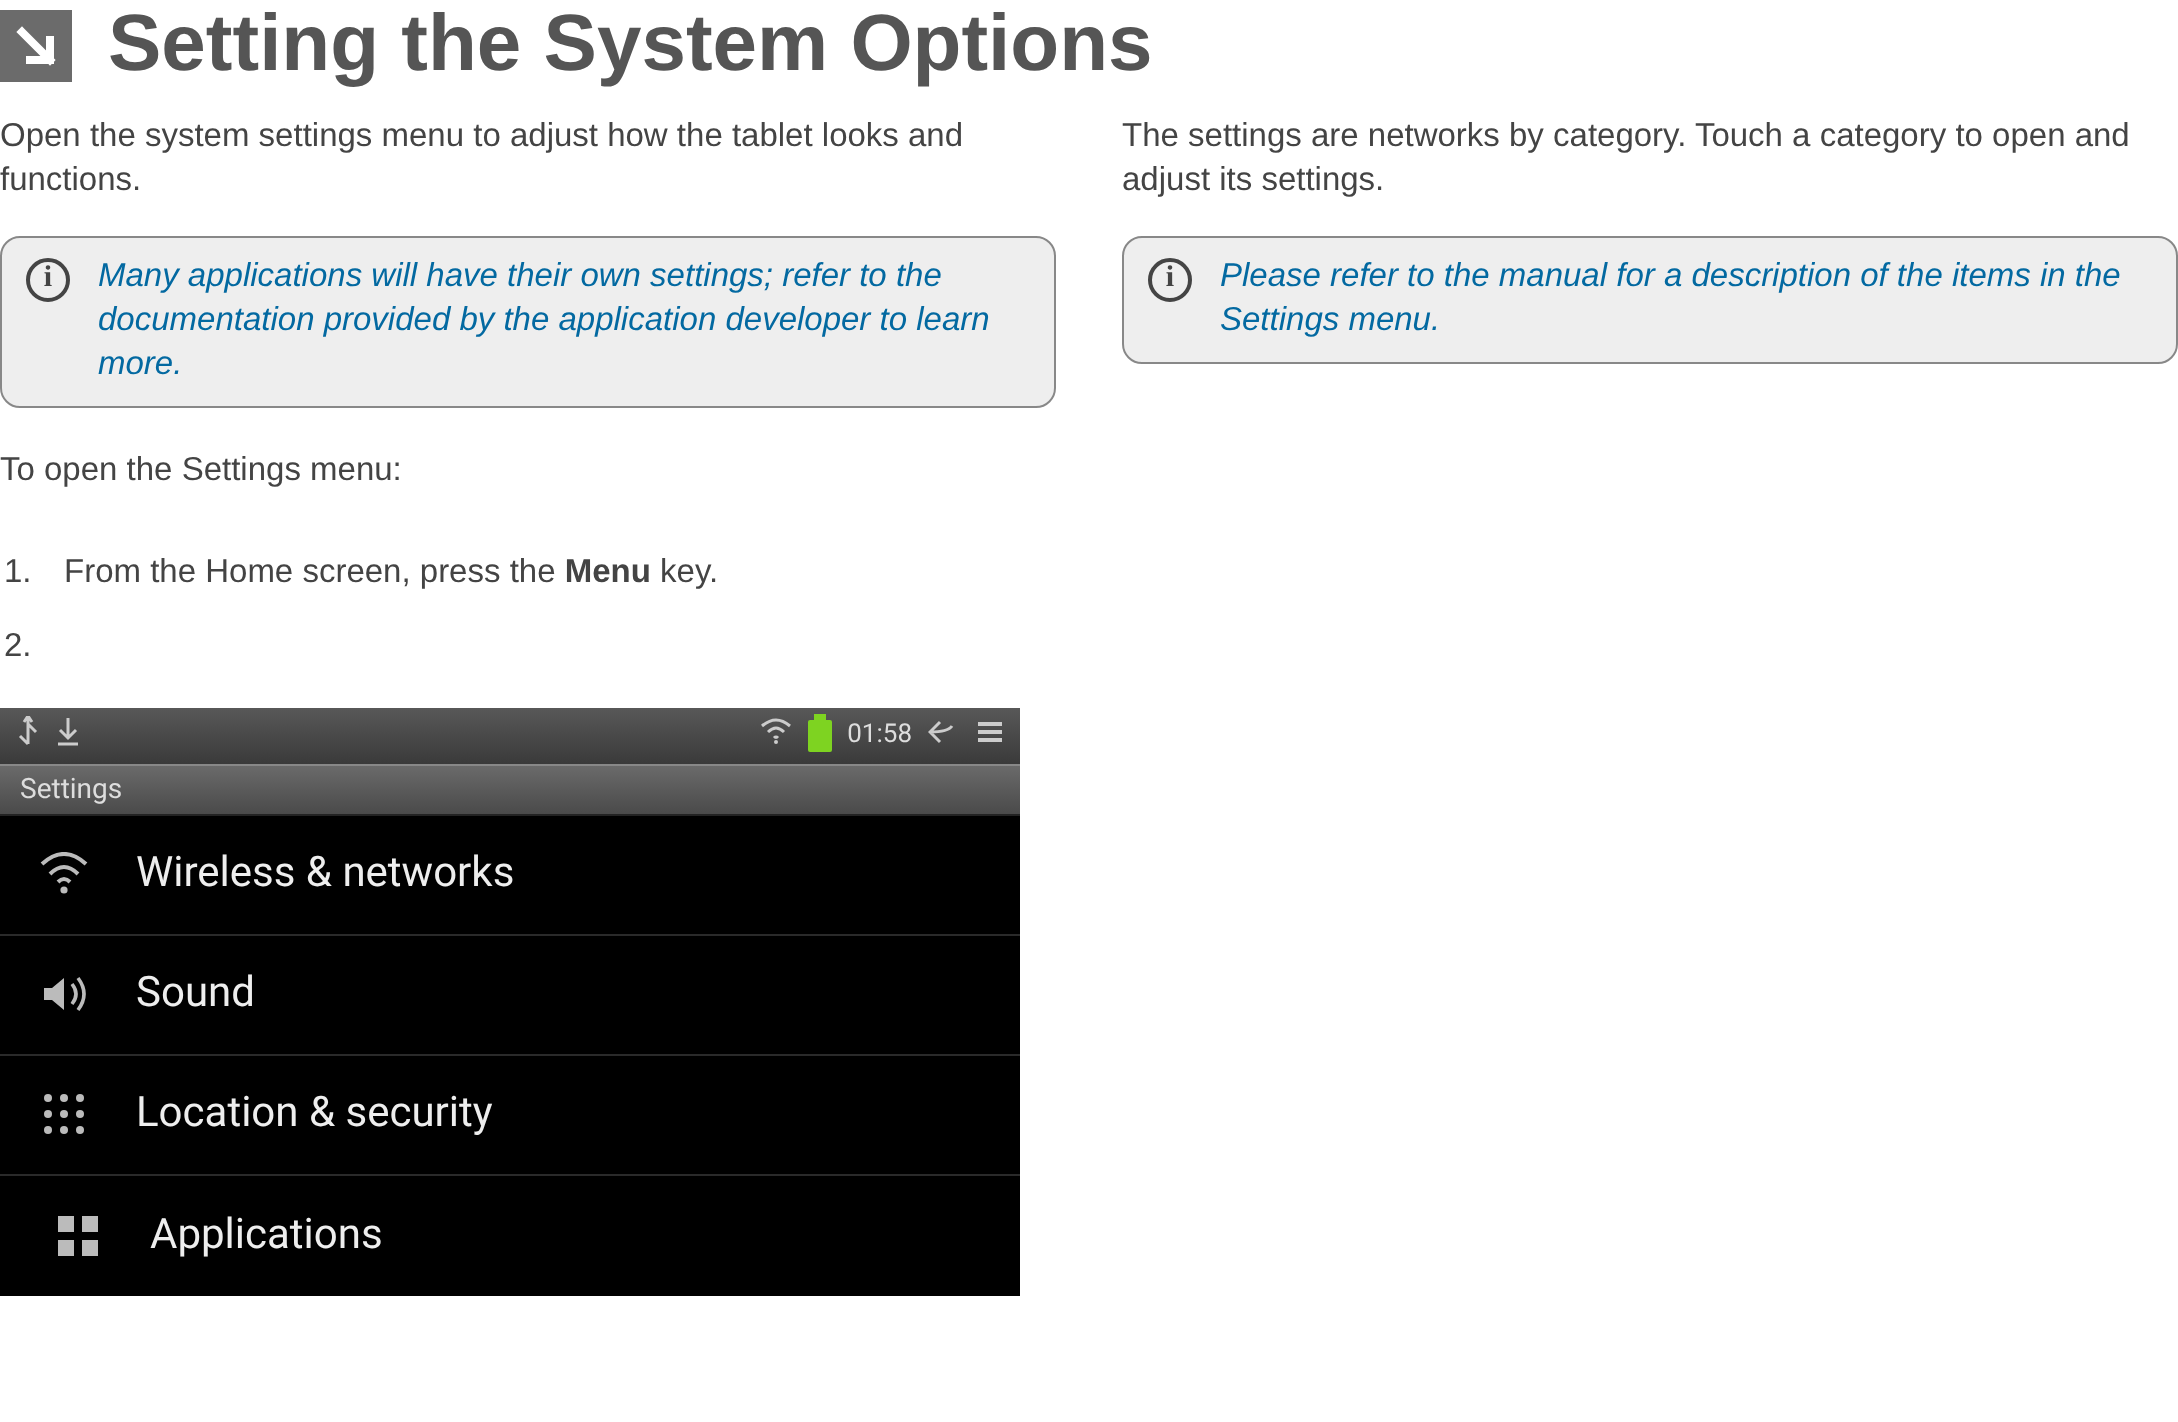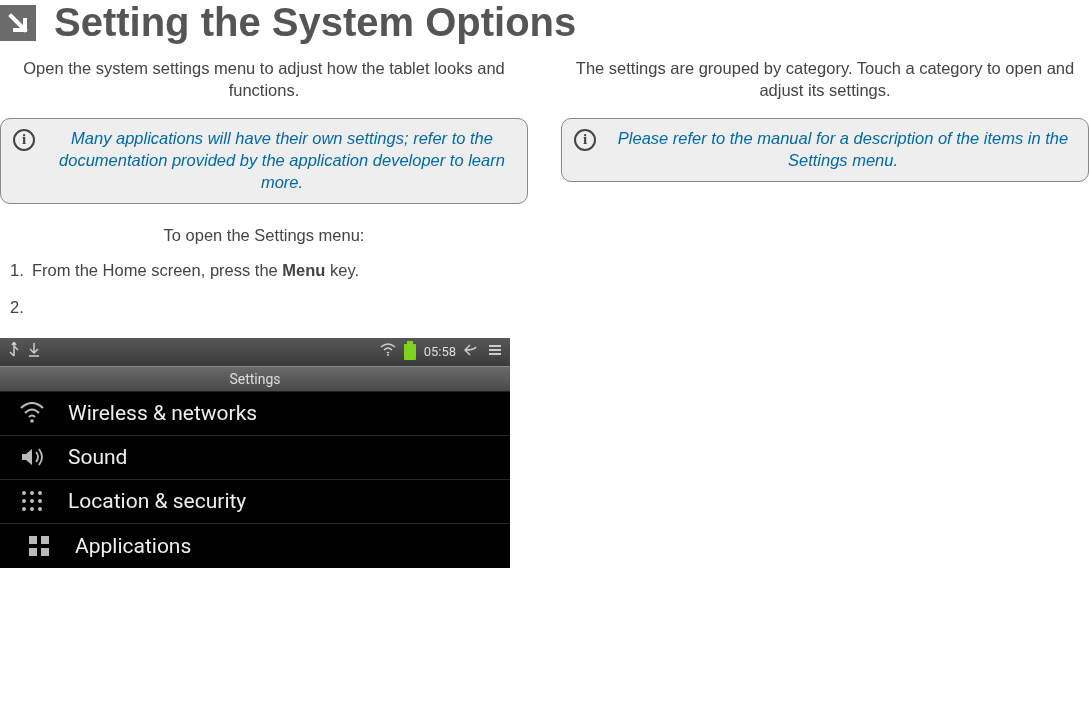--- a/index.html
+++ b/index.html
@@ -32,21 +32,20 @@
     .header-title {
       font-family: "Century Gothic", "Futura", Arial, sans-serif;
       font-weight: bold;
       font-size: 40px;
       color: #555;
       letter-spacing: 0px;
     }
     .columns {
       display: flex;
       gap: 33px;
-      text-align: center;
     }
     .col {
       flex: 1;
     }
     .intro {
       font-size: 16.5px;
       line-height: 1.35;
       color: #444;
       margin-bottom: 16px;
     }
@@ -77,21 +76,21 @@
     }
     .info-text {
       font-style: italic;
       font-size: 16.5px;
       line-height: 1.35;
       color: #0369a1;
     }
     .sub-heading {
       font-size: 16.5px;
       color: #444;
-      margin-bottom: 14px;
+      margin-bottom: 30px;
     }
     .steps {
       font-size: 16.5px;
       color: #444;
       padding-left: 2px;
       margin-bottom: 20px;
     }
     .step {
       display: flex;
       margin-bottom: 14px;
@@ -130,21 +129,21 @@
       background: linear-gradient(#6a6a6a, #4a4a4a);
       border-top: 1px solid #888;
       border-bottom: 1px solid #222;
       padding: 4px 10px;
       font-size: 14px;
       color: #ddd;
     }
     .setting-row {
       display: flex;
       align-items: center;
-      height: 44px;
+      height: 60px;
       padding: 0 18px;
       border-bottom: 1px solid #2a2a2a;
       gap: 22px;
     }
     .setting-row:last-child { border-bottom: none; padding-left: 25px; }
     .setting-icon {
       width: 28px;
       height: 28px;
       display: flex;
       align-items: center;
@@ -224,21 +223,21 @@
           </span>
         </div>
         <div class="status-right">
           <span>
             <svg width="16" height="14" viewBox="0 0 16 14">
                 <path d="M1 4 Q8 -2 15 4 M4 7 Q8 3 12 7 M7 10 Q8 9 9 10" stroke="#ccc" stroke-width="1.5" fill="none"></path>
                 <circle cx="8" cy="12" r="1" fill="#ccc"></circle>
               </svg>
           </span>
           <div class="battery"></div>
-          <span>05:58</span>
+          <span>01:58</span>
           <span>
             <svg width="16" height="14" viewBox="0 0 16 14">
                 <path d="M6 2 L1 7 L6 12 M1 7 Q10 7 12 4" stroke="#ccc" stroke-width="1.5" fill="none"></path>
               </svg>
           </span>
           <span>
             <svg width="14" height="14" viewBox="0 0 14 14">
                 <rect x="1" y="2" width="12" height="2" fill="#ccc"></rect>
                 <rect x="1" y="6" width="12" height="2" fill="#ccc"></rect>
                 <rect x="1" y="10" width="12" height="2" fill="#ccc"></rect>
@@ -294,21 +293,21 @@
             <rect x="2" y="14" width="8" height="8" fill="#bbb"></rect>
             <rect x="14" y="14" width="8" height="8" fill="#bbb"></rect>
           </svg>
         </span>
         <span class="setting-label">Applications</span>
       </div>
     </div>
   </div>
 
   <div class="col">
-    <p class="intro">The settings are grouped by category. Touch a category to open and adjust its settings.</p>
+    <p class="intro">The settings are networks by category. Touch a category to open and adjust its settings.</p>
 
     <div class="info-box">
       <div class="info-icon">i</div>
       <div class="info-text">Please refer to the manual for a description of the items in the Settings menu.</div>
     </div>
   </div>
 
 </div>
 
 </body></html>

